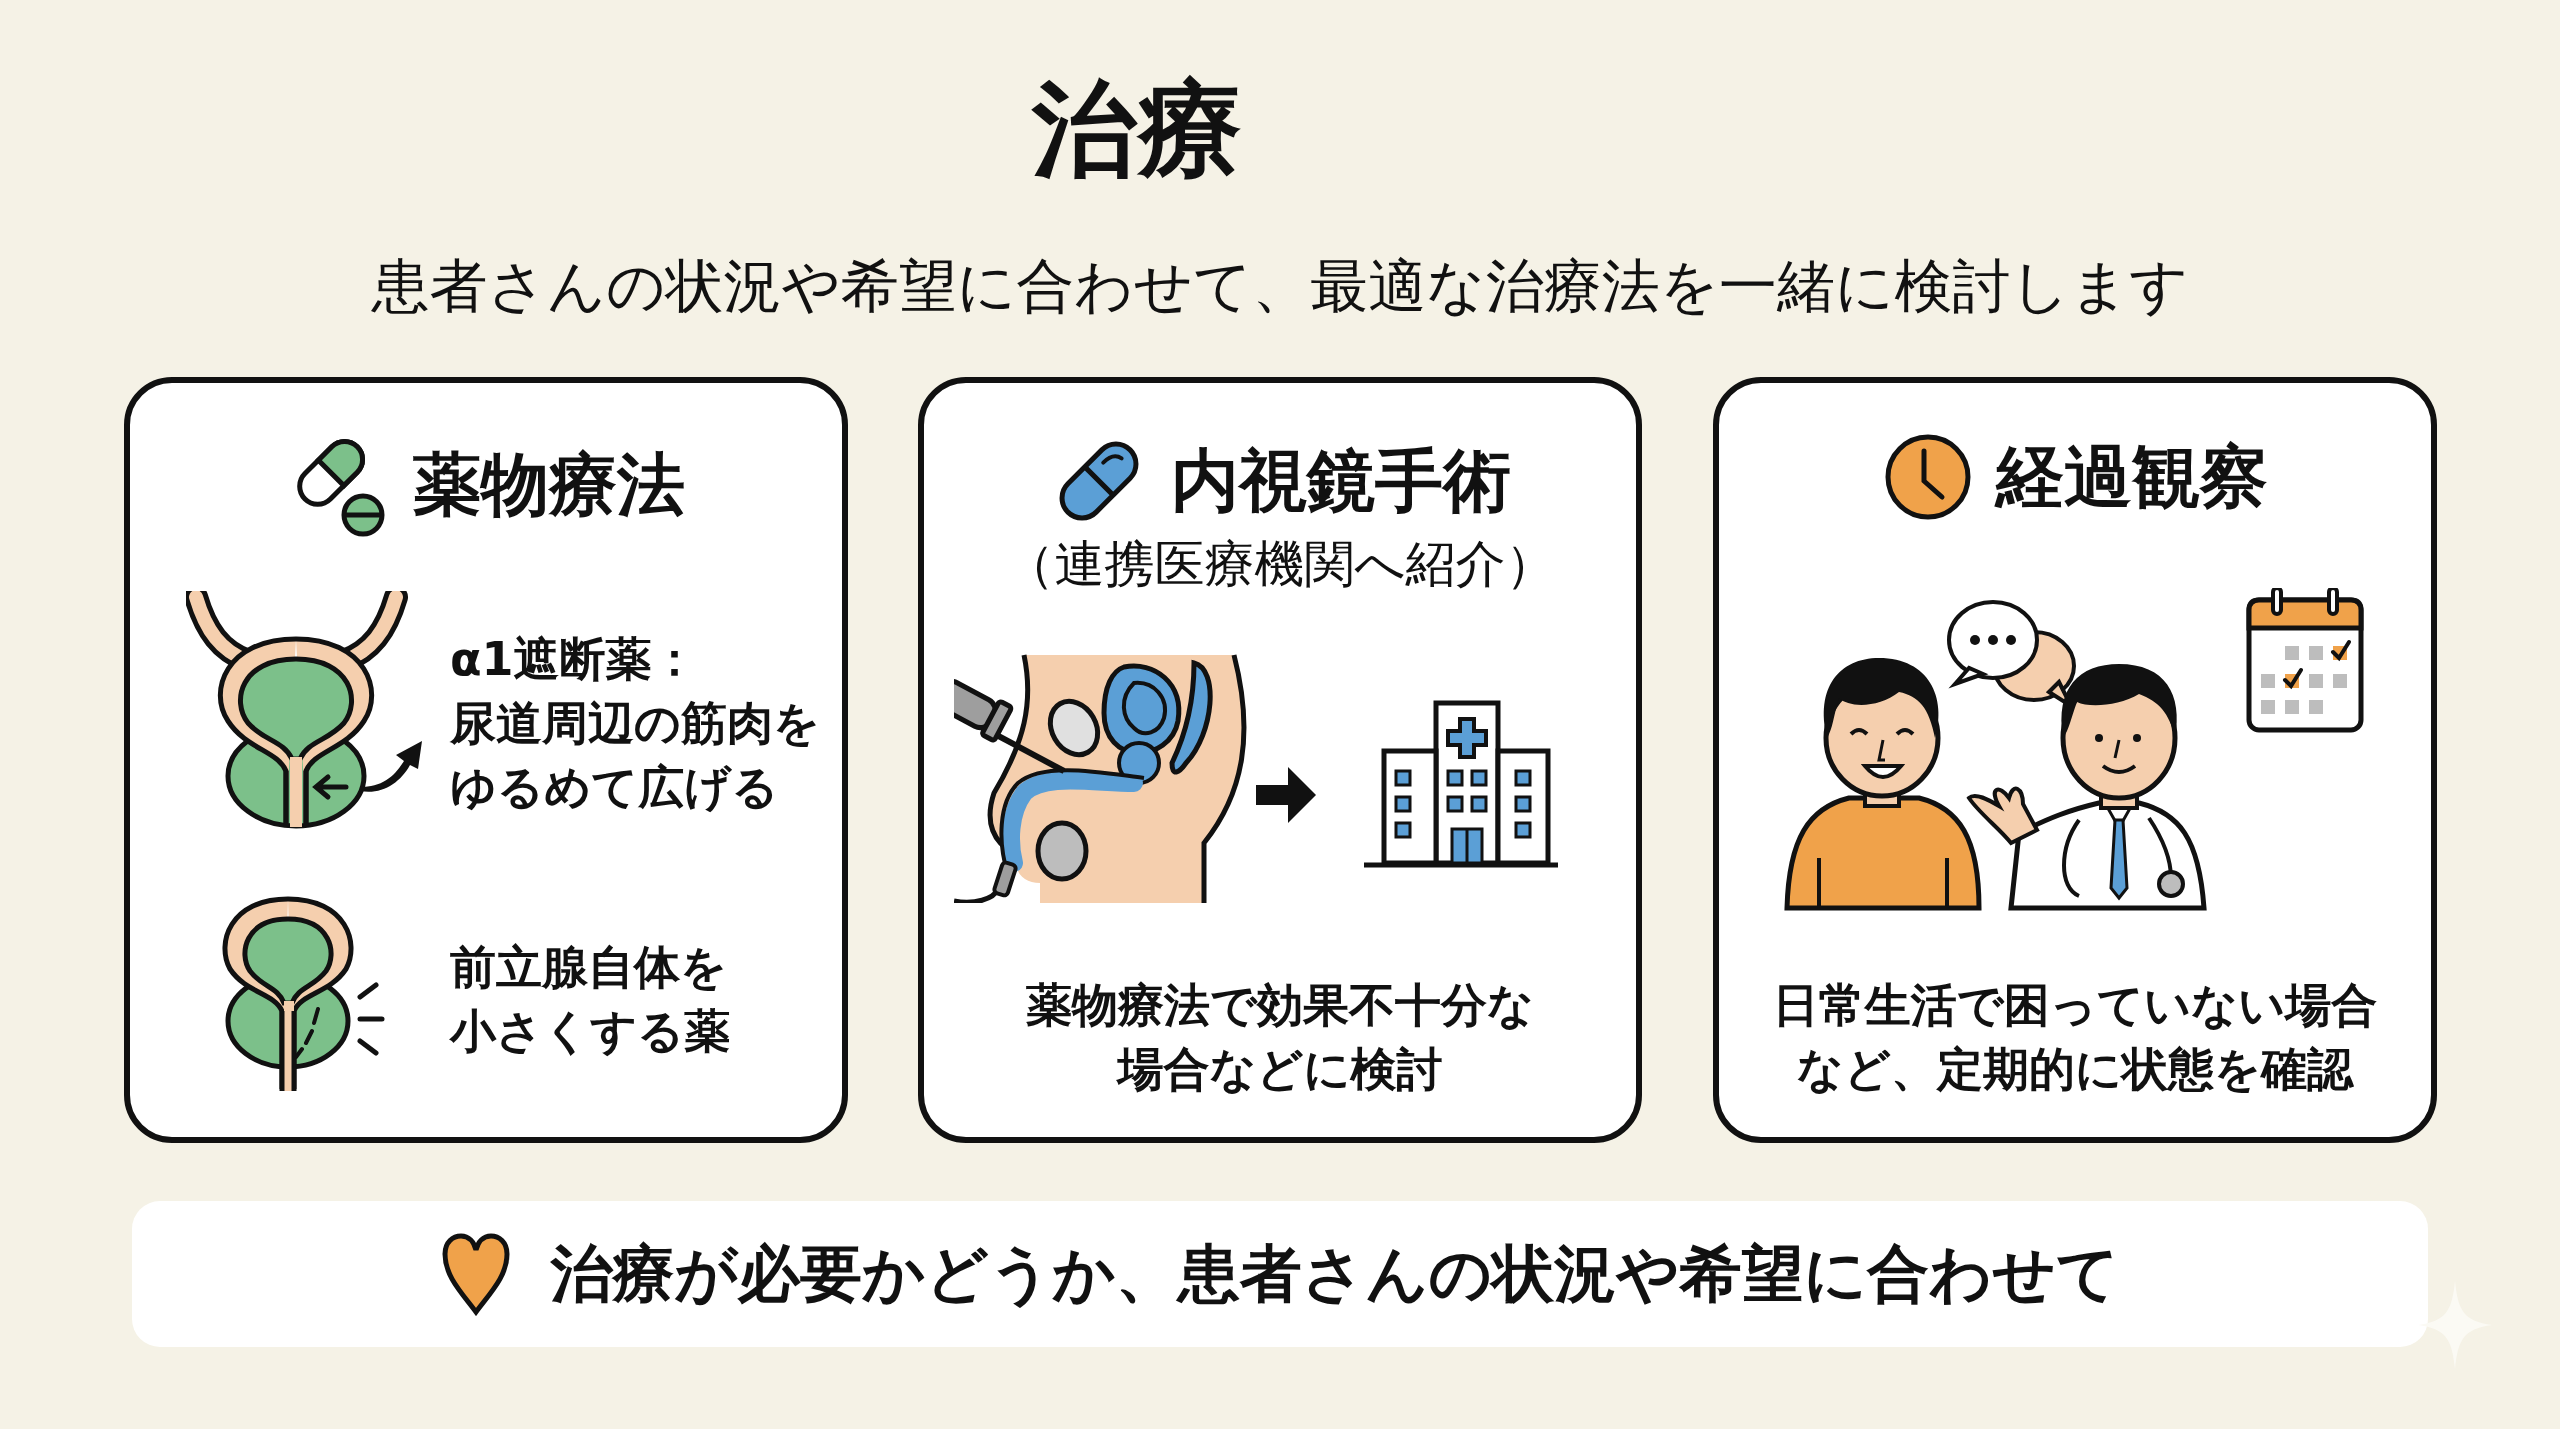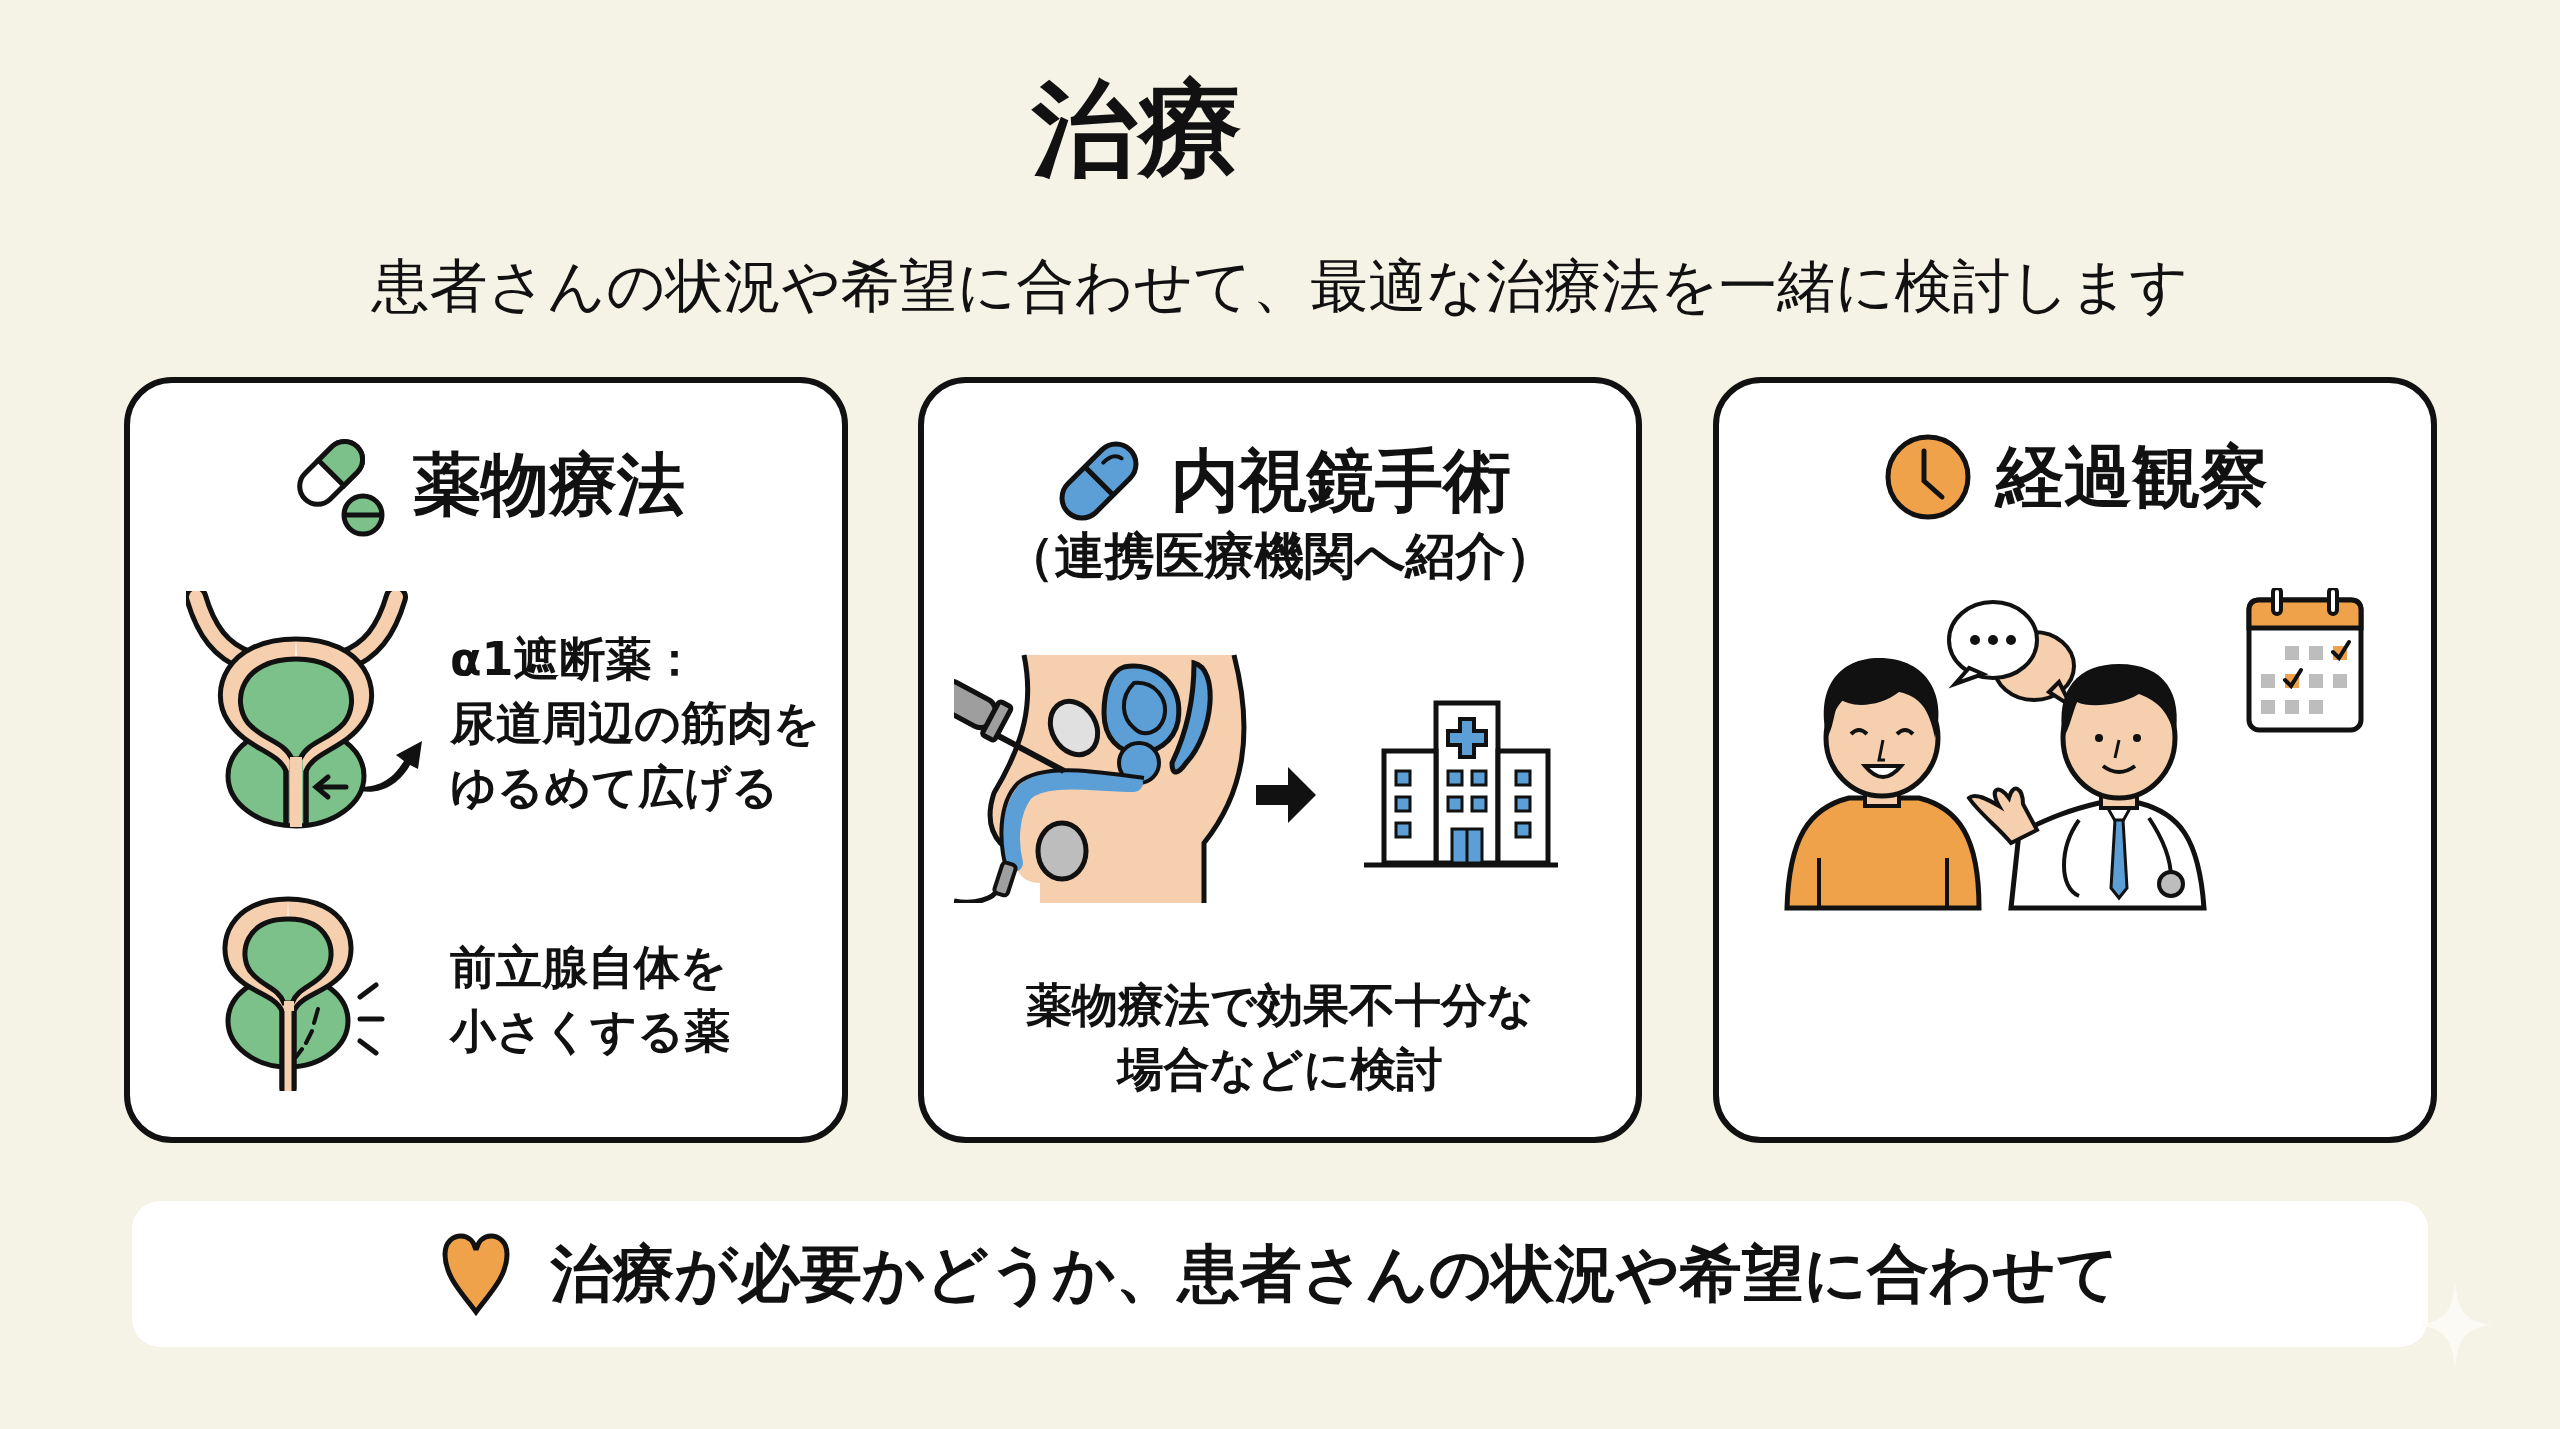--- a/index.html
+++ b/index.html
@@ -28,22 +28,22 @@
     .card-1 { left: 124px; }
     .card-2 { left: 918px; }
     .card-3 { left: 1713px; }
 
     .card-head {
       position: absolute; left: 0; top: 48px; width: 100%;
       display: flex; justify-content: center; align-items: center; gap: 22px;
     }
     .card-head .h-text { font-size: 68px; font-weight: bold; line-height: 88px; }
     .card-sub {
-      position: absolute; left: 0; top: 138px; width: 100%;
-      text-align: center; font-size: 50px; font-weight: bold; line-height: 70px;
+      position: absolute; left: 0; top: 146px; width: 100%;
+      text-align: center; font-size: 50px; font-weight: normal; line-height: 70px;
     }
 
     .body-text {
       position: absolute; font-size: 46px; font-weight: bold; line-height: 64px;
     }
     .body-text .line { display: block; white-space: nowrap; }
     .center-text { left: 0; width: 100%; text-align: center; }
 
     .illus { position: absolute; }
 
@@ -242,20 +242,24 @@
           <rect x="12" y="112" width="14" height="14"></rect>
             <rect x="36" y="112" width="14" height="14"></rect>
             <rect x="60" y="112" width="14" height="14"></rect>
         </g>
         <rect x="84" y="58" width="14" height="14" fill="#f0a24a"></rect>
         <rect x="36" y="86" width="14" height="14" fill="#f0a24a"></rect>
         <path d="M84 64 L90 70 L100 54 M36 92 L42 98 L52 82" stroke="#111" stroke-width="4" fill="none" stroke-linecap="round"></path>
       </g>
     </svg>
 
+    <div class="body-text center-text" style="top:590px;">
+      <span class="line">日常生活で困っていない場合</span>
+      <span class="line">など、定期的に状態を確認</span>
+    </div>
   </section>
 
   <div class="banner">
     <svg width="70" height="84" viewBox="0 0 70 84">
       <path d="M35 80 C20 60 4 44 4 22 C4 10 12 4 20 4 C28 4 33 10 35 18 C37 10 42 4 50 4 C58 4 66 10 66 22 C66 44 50 60 35 80 Z" fill="#f0a24a" stroke="#111" stroke-width="5"></path>
     </svg>
     <span class="b-text">治療が必要かどうか、患者さんの状況や希望に合わせて</span>
   </div>
 
   <svg class="sparkle" width="74" height="88" viewBox="0 0 74 88">

